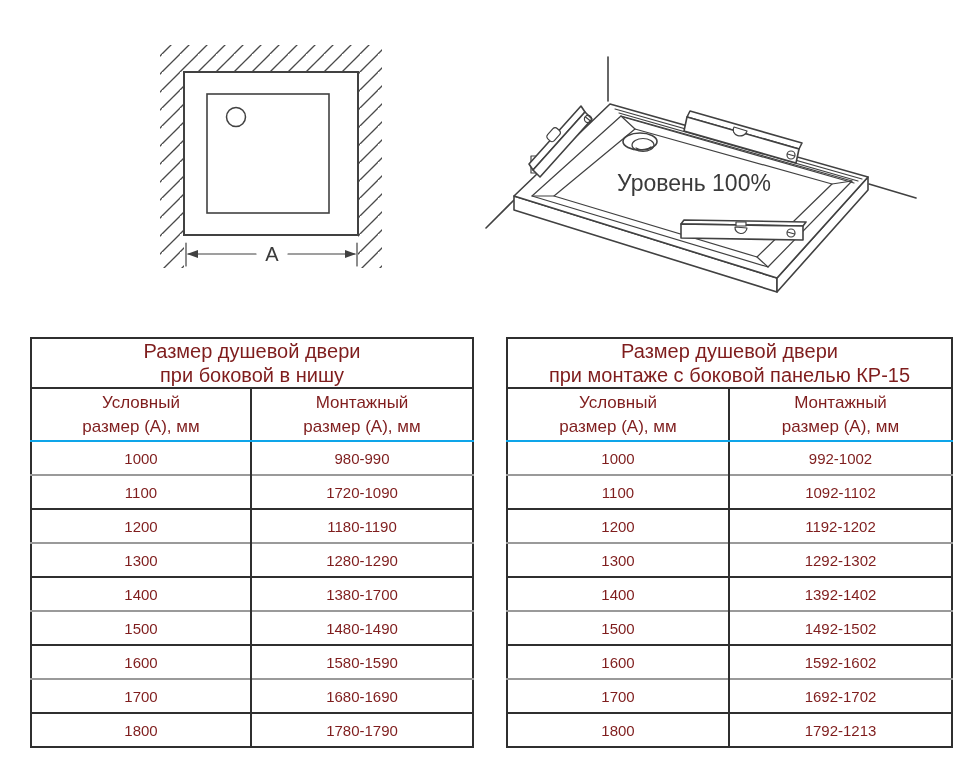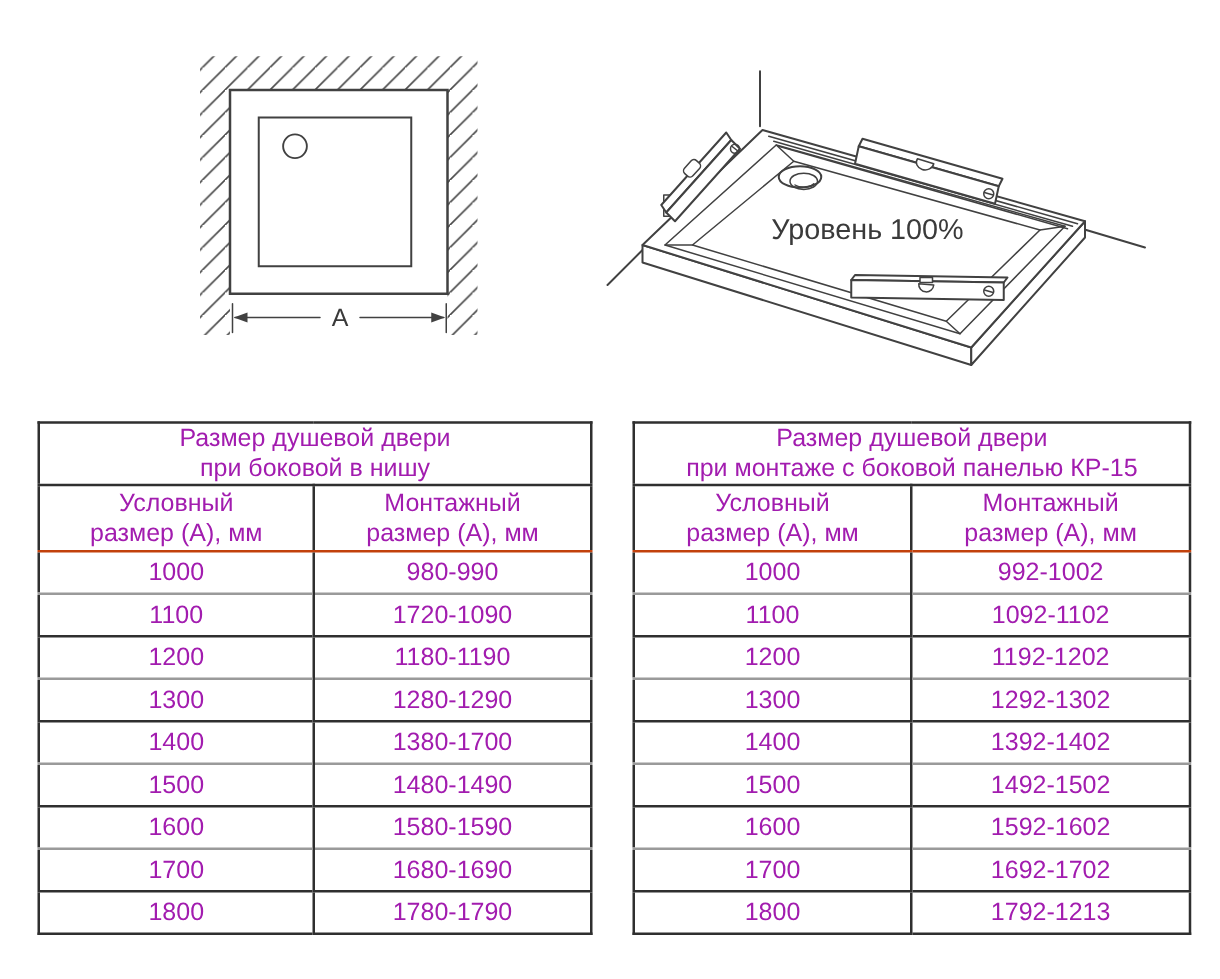--- a/index.html
+++ b/index.html
@@ -10,35 +10,35 @@
   svg{position:absolute;overflow:visible;}
   .ln{stroke:#414141;fill:none;stroke-width:1.6;stroke-linejoin:round;stroke-linecap:round;}
   .ln-thin{stroke:#414141;fill:none;stroke-width:1.2;stroke-linejoin:round;stroke-linecap:round;}
   .face{stroke:#414141;fill:#ffffff;stroke-width:1.6;stroke-linejoin:round;}
   .face-thin{stroke:#414141;fill:#ffffff;stroke-width:1.2;stroke-linejoin:round;}
   .dimtext{font-family:"Liberation Sans", sans-serif;font-size:20px;fill:#3a3a3a;}
   .captext{font-family:"Liberation Sans", sans-serif;font-size:23px;fill:#3a3a3a;}
 
   .size-table{
     position:absolute;top:337px;border-collapse:collapse;table-layout:fixed;
-    background:#fff;text-align:center;color:#a21caf;
+    background:#fff;text-align:center;color:#7f1d1d;
     border:2px solid #2f2f2f;
   }
   .size-table th{font-weight:400;}
   .title-row th{
     height:48px;border-bottom:2px solid #2f2f2f;
     font-size:20px;line-height:24px;padding:0;
   }
   .header-row th{
-    height:51px;border-bottom:2px solid #c2410c;
-    font-size:20px;line-height:24px;padding:0;
+    height:51px;border-bottom:2px solid #0ea5e9;
+    font-size:17px;line-height:24px;padding:0;
   }
   .header-row th + th{border-left:2px solid #2f2f2f;}
   .size-table tbody td{
-    height:32px;font-size:20px;padding:0;
+    height:32px;font-size:15px;padding:0;
   }
   .size-table tbody td + td{border-left:2px solid #2f2f2f;}
   .size-table tbody tr:nth-child(even) td{border-top:2px solid #9a9a9a;}
   .size-table tbody tr:nth-child(n+2):nth-child(odd) td{border-top:2px solid #2f2f2f;}
   .two-line span{display:block;}
 </style>
 </head>
 <body>
 
 <svg viewBox="140 30 260 260" style="left:140px;top:30px;width:260px;height:260px;">

